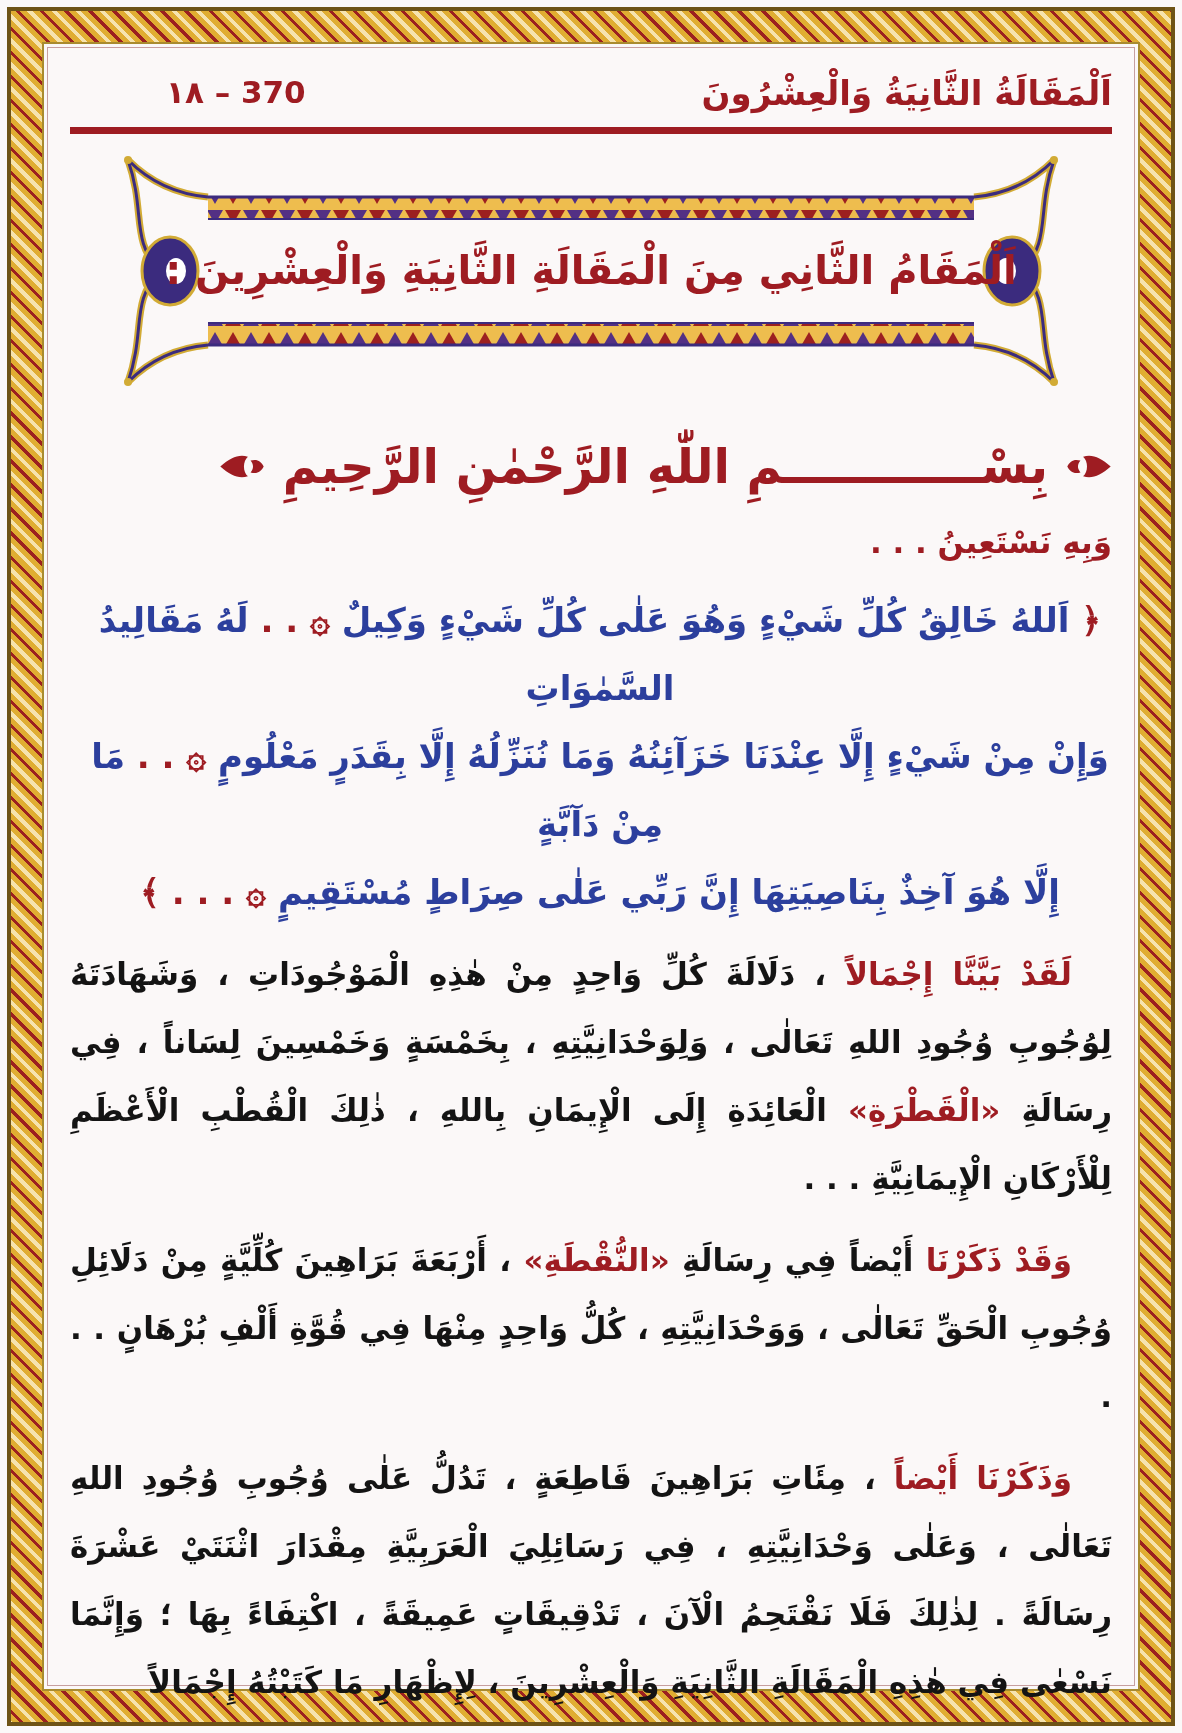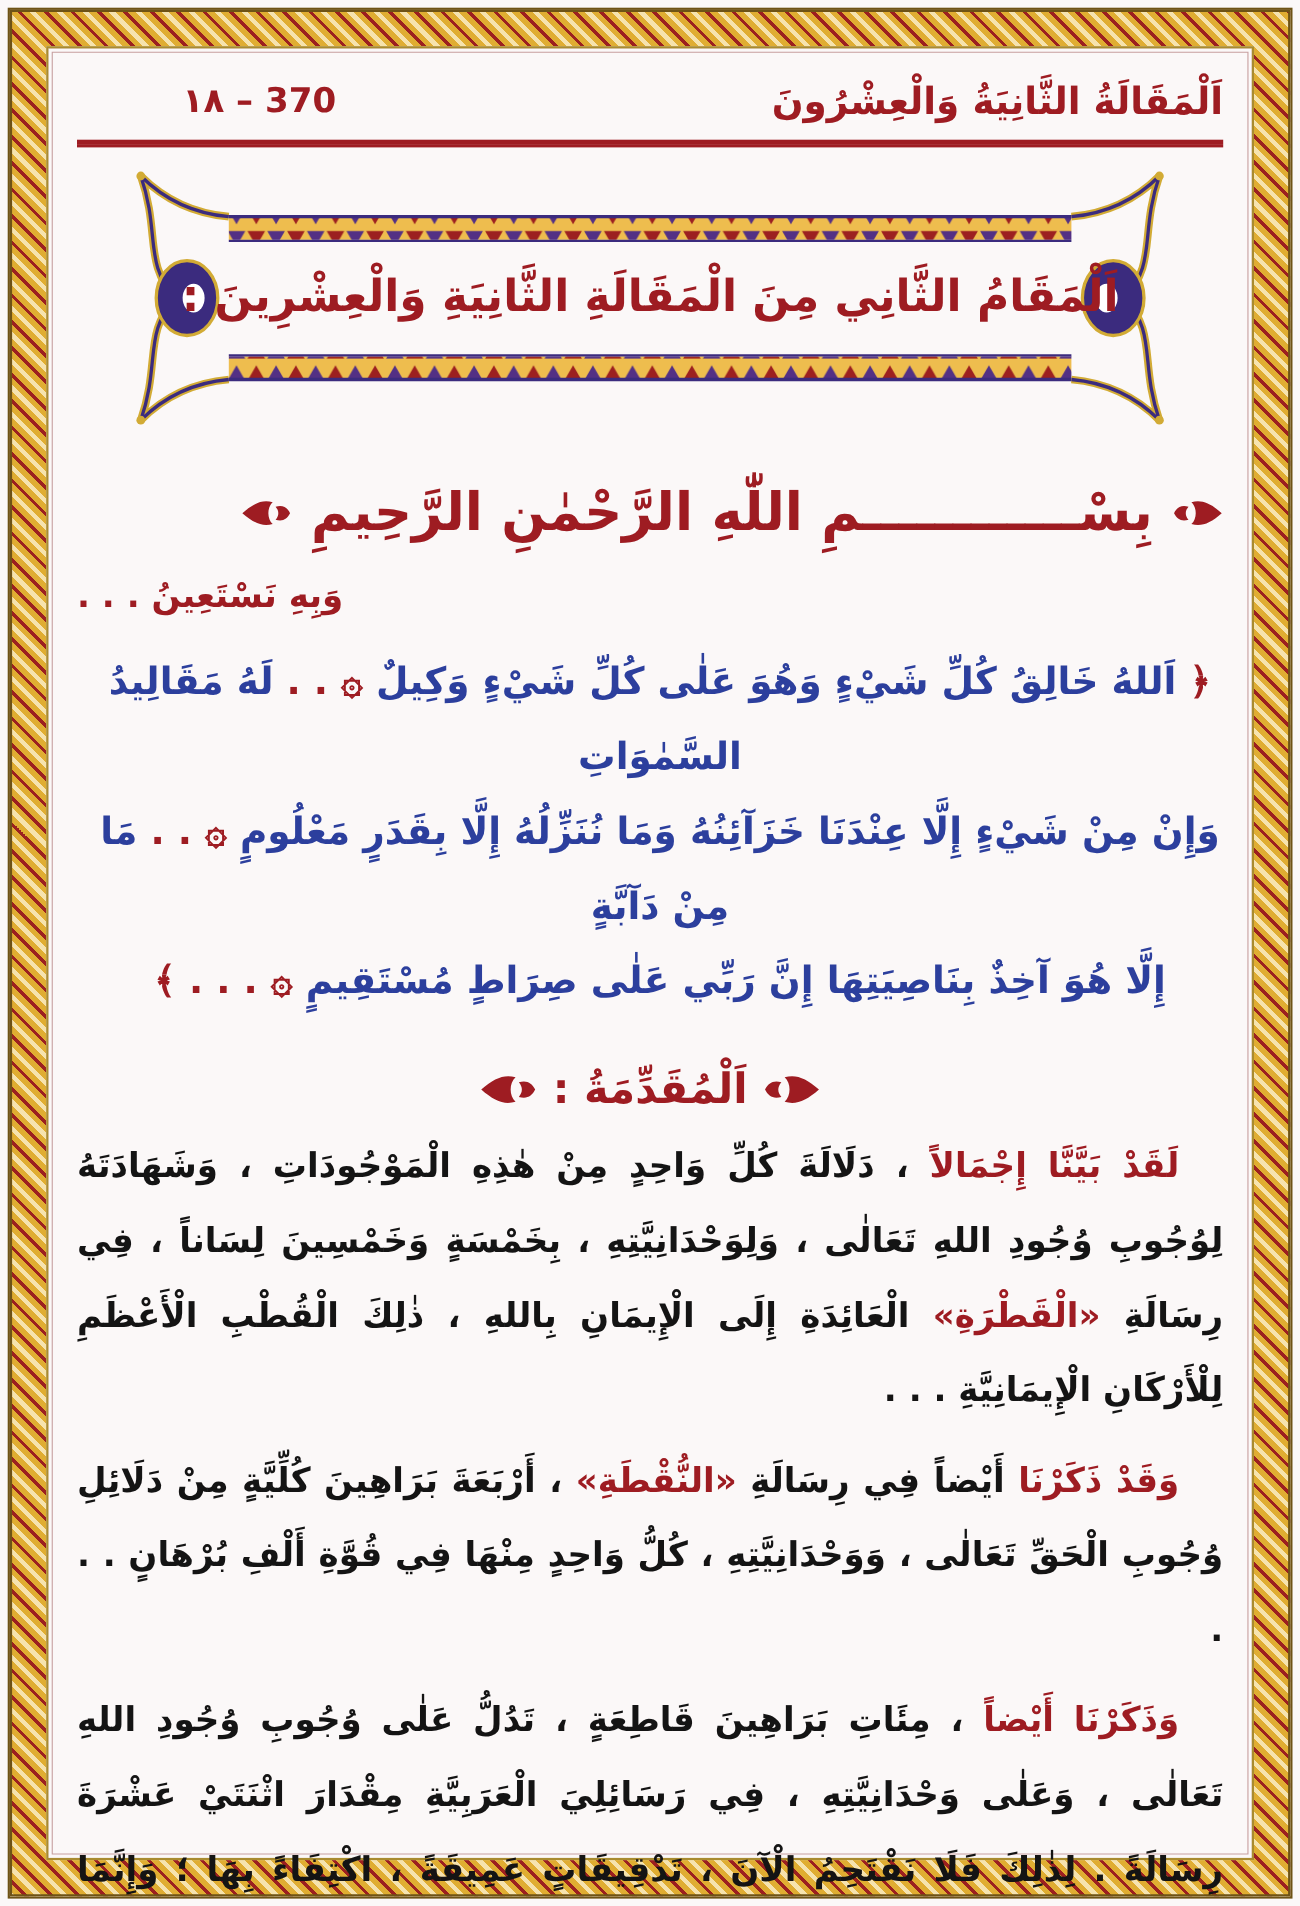--- a/index.html
+++ b/index.html
@@ -45,21 +45,21 @@
   }
   
   .basmala{
     margin-top:22px;display:flex;justify-content:flex-start;align-items:center;gap:18px;
     color:var(--red);
   }
   .basmala-text{font-size:48px;font-weight:bold;line-height:100px;}
   .orn{display:inline-block;vertical-align:middle;}
   .orn.mirror{transform:scaleX(-1);}
   
-  .invocation{margin-top:8px;text-align:left;color:var(--red);font-weight:bold;font-size:31px;}
+  .invocation{margin-top:8px;text-align:right;color:var(--red);font-weight:bold;font-size:31px;}
   
   .quran{margin-top:26px;margin-left:18px;}
   .quran-line{text-align:center;font-weight:bold;font-size:34px;line-height:68px;}
   .seg-red{color:var(--red);}
   .seg-blue{color:var(--blue);}
   .seg-ink{color:var(--ink);}
   
   .muqaddima{
     margin-top:42px;display:flex;justify-content:center;align-items:center;gap:14px;
   }
@@ -133,31 +133,20 @@
       </div>
 
       <div class="invocation">وَبِهِ نَسْتَعِينُ . . .</div>
 
       <div class="quran">
         <div class="quran-line"><span class="seg-red">﴿ </span><span class="seg-blue">اَللهُ خَالِقُ كُلِّ شَيْءٍ وَهُوَ عَلٰى كُلِّ شَيْءٍ وَكِيلٌ</span><span class="seg-red"> ۞ . . </span><span class="seg-blue">لَهُ مَقَالِيدُ السَّمٰوَاتِ</span></div>
         <div class="quran-line"><span class="seg-blue">وَإِنْ مِنْ شَيْءٍ إِلَّا عِنْدَنَا خَزَآئِنُهُ وَمَا نُنَزِّلُهُ إِلَّا بِقَدَرٍ مَعْلُومٍ</span><span class="seg-red"> ۞ . . </span><span class="seg-blue">مَا مِنْ دَآبَّةٍ</span></div>
         <div class="quran-line"><span class="seg-blue">إِلَّا هُوَ آخِذٌ بِنَاصِيَتِهَا إِنَّ رَبِّي عَلٰى صِرَاطٍ مُسْتَقِيمٍ</span><span class="seg-red"> ۞ . . . ﴾</span></div>
       </div>
 
-      <div class="muqaddima">
-        <svg class="orn" viewBox="0 0 70 44" width="52" height="33">
-          <path d="M68,22 C52,8 40,3 26,7 C34,14 34,30 26,37 C40,41 52,36 68,22 Z" fill="#9e1c22"></path>
-          <path d="M22,13 C12,10 6,14 2,22 C6,30 12,34 22,31 C17,25 17,19 22,13 Z" fill="#9e1c22"></path>
-        </svg>
-        <span class="muqaddima-text">اَلْمُقَدِّمَةُ :</span>
-        <svg class="orn mirror" viewBox="0 0 70 44" width="52" height="33">
-          <path d="M68,22 C52,8 40,3 26,7 C34,14 34,30 26,37 C40,41 52,36 68,22 Z" fill="#9e1c22"></path>
-          <path d="M22,13 C12,10 6,14 2,22 C6,30 12,34 22,31 C17,25 17,19 22,13 Z" fill="#9e1c22"></path>
-        </svg>
-      </div>
 
       <div class="body-text">
         <p class="para"><span class="seg-red">لَقَدْ بَيَّنَّا إِجْمَالاً</span><span class="seg-ink"> ، دَلَالَةَ كُلِّ وَاحِدٍ مِنْ هٰذِهِ الْمَوْجُودَاتِ ، وَشَهَادَتَهُ لِوُجُوبِ وُجُودِ اللهِ تَعَالٰى ، وَلِوَحْدَانِيَّتِهِ ، بِخَمْسَةٍ وَخَمْسِينَ لِسَاناً ، فِي رِسَالَةِ </span><span class="seg-red">«الْقَطْرَةِ»</span><span class="seg-ink"> الْعَائِدَةِ إِلَى الْإِيمَانِ بِاللهِ ، ذٰلِكَ الْقُطْبِ الْأَعْظَمِ لِلْأَرْكَانِ الْإِيمَانِيَّةِ . . .</span></p>
         <p class="para"><span class="seg-red">وَقَدْ ذَكَرْنَا</span><span class="seg-ink"> أَيْضاً فِي رِسَالَةِ </span><span class="seg-red">«النُّقْطَةِ»</span><span class="seg-ink"> ، أَرْبَعَةَ بَرَاهِينَ كُلِّيَّةٍ مِنْ دَلَائِلِ وُجُوبِ الْحَقِّ تَعَالٰى ، وَوَحْدَانِيَّتِهِ ، كُلُّ وَاحِدٍ مِنْهَا فِي قُوَّةِ أَلْفِ بُرْهَانٍ . . .</span></p>
         <p class="para"><span class="seg-red">وَذَكَرْنَا أَيْضاً</span><span class="seg-ink"> ، مِئَاتِ بَرَاهِينَ قَاطِعَةٍ ، تَدُلُّ عَلٰى وُجُوبِ وُجُودِ اللهِ تَعَالٰى ، وَعَلٰى وَحْدَانِيَّتِهِ ، فِي رَسَائِلِيَ الْعَرَبِيَّةِ مِقْدَارَ اثْنَتَيْ عَشْرَةَ رِسَالَةً . لِذٰلِكَ فَلَا نَقْتَحِمُ الْآنَ ، تَدْقِيقَاتٍ عَمِيقَةً ، اكْتِفَاءً بِهَا ؛ وَإِنَّمَا نَسْعٰى فِي هٰذِهِ الْمَقَالَةِ الثَّانِيَةِ وَالْعِشْرِينَ ، لِإِظْهَارِ مَا كَتَبْتُهُ إِجْمَالاً</span></p>
       </div>
 
     </div>
   </div>
 </div>

